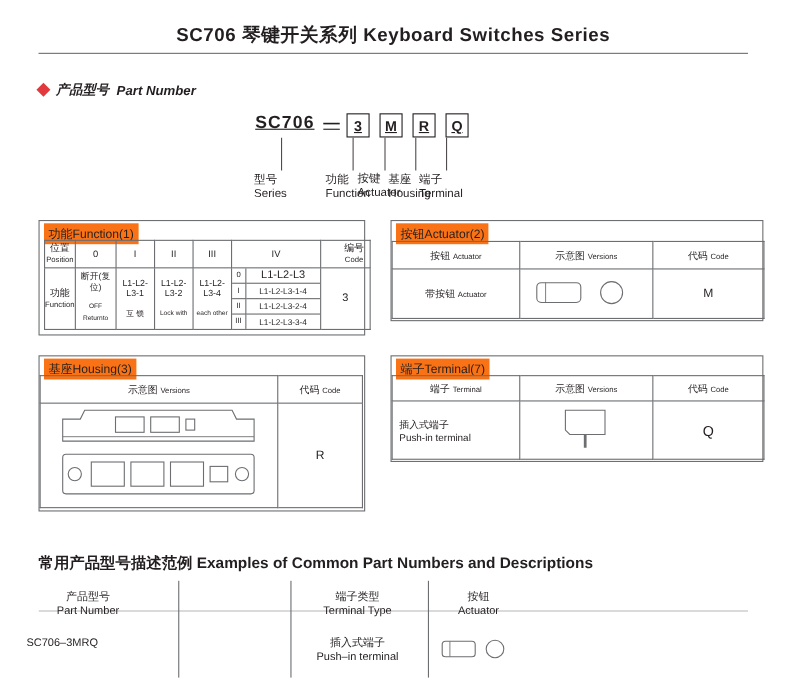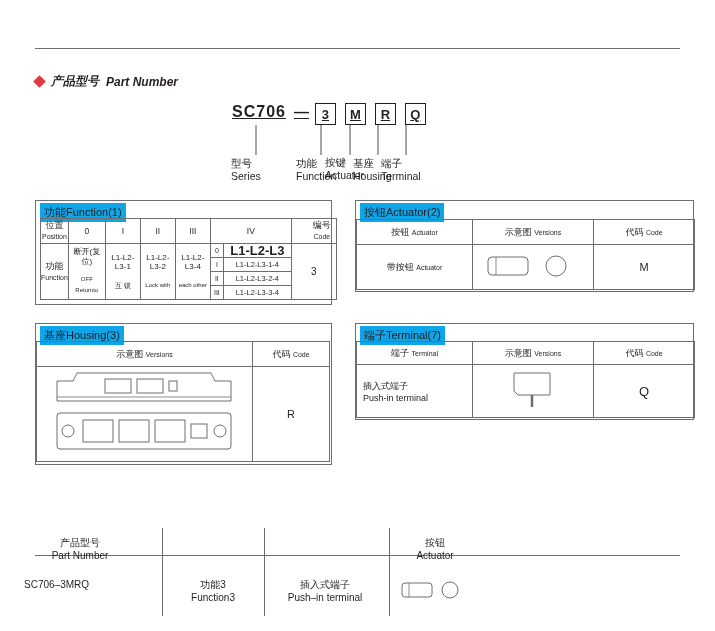--- a/index.html
+++ b/index.html
@@ -50,21 +50,21 @@
     position:absolute;text-align:left;font-size:10.5px;line-height:13px;
   }
   .lbl .l1{display:block;}
   .lbl .l2{display:block;}
 
   
   .box{
     position:absolute;border:1px solid #6d6e71;background:#fff;
   }
   .box-title{
-    position:absolute;font-size:11px;padding:2px 4px;background:#0ea5e9;
+    position:absolute;font-size:11px;padding:2px 4px;background:#f97316;
   }
 
   table.grid{border-collapse:collapse;}
   table.grid td,table.grid th{
     border:1px solid #6d6e71;font-size:8.5px;text-align:center;
     padding:0;color:#231f20;font-weight:normal;
   }
 
   
   #fn-wrap{left:35px;top:200px;width:295px;height:103px;}
@@ -100,20 +100,24 @@
   .ex-rule{position:absolute;left:35px;top:555px;width:645px;height:0;}
   .ex-col{position:absolute;text-align:center;font-size:10px;line-height:13px;}
   .ex-val{position:absolute;font-size:10px;line-height:13px;text-align:center;}
   .vline{position:absolute;width:1px;background:#6d6e71;}
 </style>
 </head>
 <body>
 
 <div class="page">
 
+  <div class="title">
+    <span class="cn">SC706 琴键开关系列</span>
+    <span class="en">Keyboard  Switches Series</span>
+  </div>
   <div class="title-rule"></div>
 
   <div class="sec-head" style="left:35px;top:73px;">
     <span class="diamond"></span>
     <span class="txt">产品型号</span>
     <span class="txt">Part Number</span>
   </div>
 
   <div class="pn">
     <div class="pn-row">
@@ -197,21 +201,21 @@
       <td>
         <div class="t-two">L1-L2-</div>
         <div class="t-two">L3-4</div>
         <div style="font-size:6px;margin-top:8px;">each other</div>
       </td>
       <td style="padding:0;">
         <table class="grid" style="width:100%;border:0;">
           <tbody>
                 <tr>
                   <td style="border:0;border-bottom:1px solid #6d6e71;border-right:1px solid #6d6e71;width:12px;height:13px;font-size:7px;">0</td>
-              <td style="border:0;border-bottom:1px solid #6d6e71;font-size:13px;font-weight:bold;">L1-L2-L3</td>
+              <td style="border:0;border-bottom:1px solid #6d6e71;font-size:10px;">L1-L2-L3</td>
                 </tr>
           <tr>
                   <td style="border:0;border-bottom:1px solid #6d6e71;border-right:1px solid #6d6e71;height:13px;font-size:7px;">I</td>
               <td style="border:0;border-bottom:1px solid #6d6e71;font-size:7.5px;">L1-L2-L3-1-4</td>
                 </tr>
           <tr>
                   <td style="border:0;border-bottom:1px solid #6d6e71;border-right:1px solid #6d6e71;height:13px;font-size:7px;">II</td>
               <td style="border:0;border-bottom:1px solid #6d6e71;font-size:7.5px;">L1-L2-L3-2-4</td>
                 </tr>
           <tr>
@@ -329,43 +333,47 @@
         <svg width="110" height="50" viewBox="0 0 110 50">
           <path d="M36 8 L72 8 L72 30 L40 30 L36 26 Z" fill="#ffffff" stroke="#6d6e71" stroke-width="1"></path>
           <line x1="54" y1="30" x2="54" y2="42" stroke="#6d6e71" stroke-width="2.5"></line>
         </svg>
       </td>
       <td style="font-size:13px;">Q</td>
     </tr>
   </tbody>
     </table>
 
+  <div class="ex-title">
+    <span>常用产品型号描述范例</span>
+    <span>Examples of Common Part Numbers and Descriptions</span>
+  </div>
 
   <svg class="ex-rule" style="height:1px;" width="645" height="1">
     <line x1="0" y1="0.5" x2="645" y2="0.5" stroke="#6d6e71" stroke-width="1"></line>
   </svg>
 
   <div class="ex-col" style="left:30px;top:536px;width:100px;">
     <div>产品型号</div>
     <div>Part Number</div>
   </div>
+  <div class="ex-col" style="left:270px;top:536px;width:110px;">
+    <div>端子类型</div>
+    <div>Terminal Type</div>
+  </div>
   <div class="ex-col" style="left:395px;top:536px;width:80px;">
     <div>按钮</div>
     <div>Actuator</div>
   </div>
 
   <div class="vline" style="left:162px;top:528px;height:88px;"></div>
   <div class="vline" style="left:264px;top:528px;height:88px;"></div>
   <div class="vline" style="left:389px;top:528px;height:88px;"></div>
 
   <div class="ex-val" style="left:24px;top:578px;width:115px;text-align:left;">SC706–3MRQ</div>
-  <div class="ex-val" style="left:168px;top:578px;width:90px;">
-    <div>功能3</div>
-    <div>Function3</div>
-  </div>
   <div class="ex-val" style="left:270px;top:578px;width:110px;">
     <div>插入式端子</div>
     <div>Push–in terminal</div>
   </div>
   <div style="position:absolute;left:398px;top:578px;">
     <svg width="70" height="26" viewBox="0 0 70 26">
       <rect x="4" y="5" width="30" height="14" rx="3" ry="3" fill="#ffffff" stroke="#6d6e71" stroke-width="1"></rect>
       <line x1="11" y1="5" x2="11" y2="19" stroke="#6d6e71" stroke-width="0.8"></line>
       <circle cx="52" cy="12" r="8" fill="#ffffff" stroke="#6d6e71" stroke-width="1"></circle>
     </svg>

